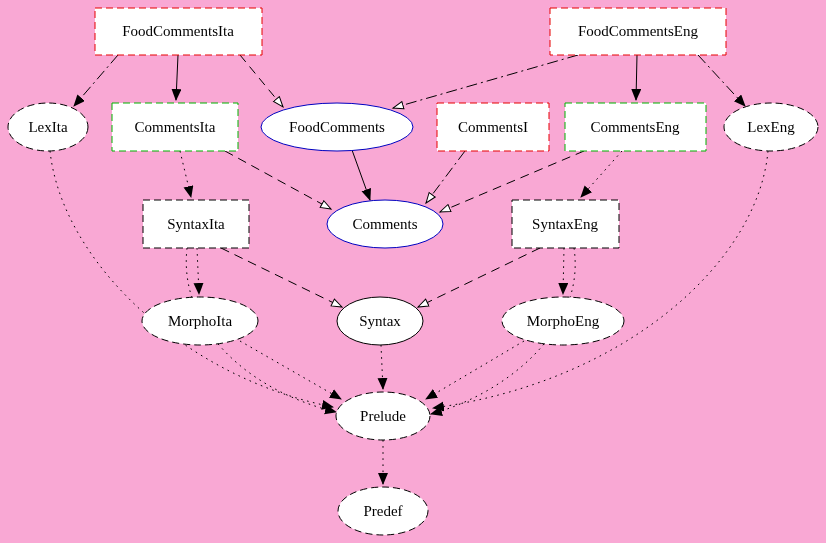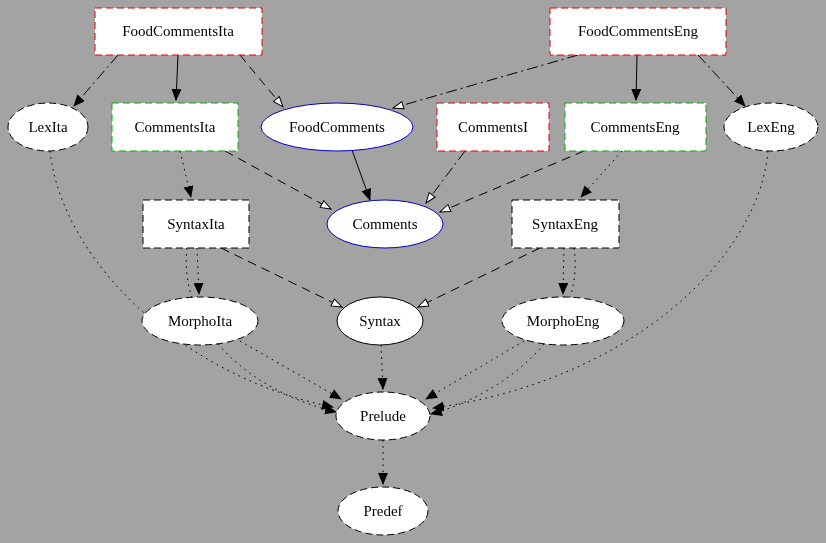--- a/index.html
+++ b/index.html
@@ -1,16 +1,16 @@
 <!DOCTYPE html>
 <html><head>
 <meta charset="utf-8">
 <style>
   html,body{margin:0;padding:0;background:#ffffff;}
-  .canvas{position:relative;width:826px;height:543px;background:#a3a3a3;overflow:hidden;}
+  .canvas{position:relative;width:826px;height:543px;background:#f9a8d4;overflow:hidden;}
   svg text{
     font-family:"Liberation Serif","DejaVu Serif",serif;
     font-size:15px;fill:#000;text-anchor:middle;
   }
   .node rect,.node ellipse{fill:#ffffff;stroke-width:1px;}
   .b-dashed{stroke-dasharray:7 4;}
   path.edge{fill:none;stroke:#000;stroke-width:1px;}
   .e-solid{stroke-dasharray:none;}
   .e-dashed{stroke-dasharray:9 6;}
   .e-dashdot{stroke-dasharray:11 4 2 4;}

